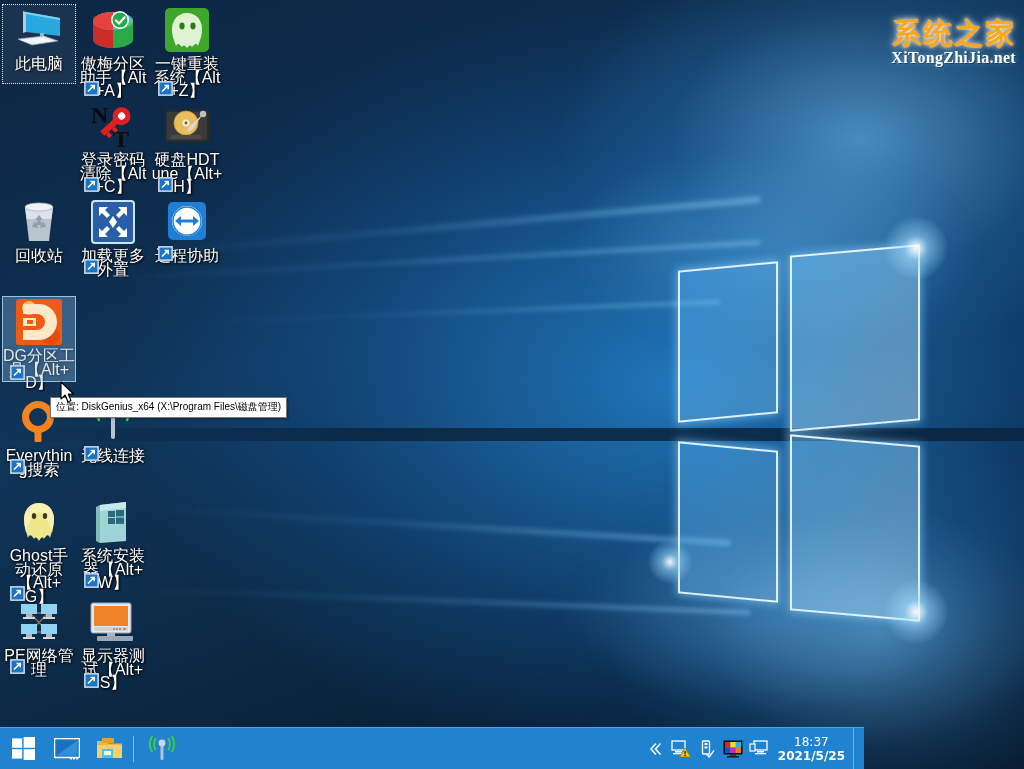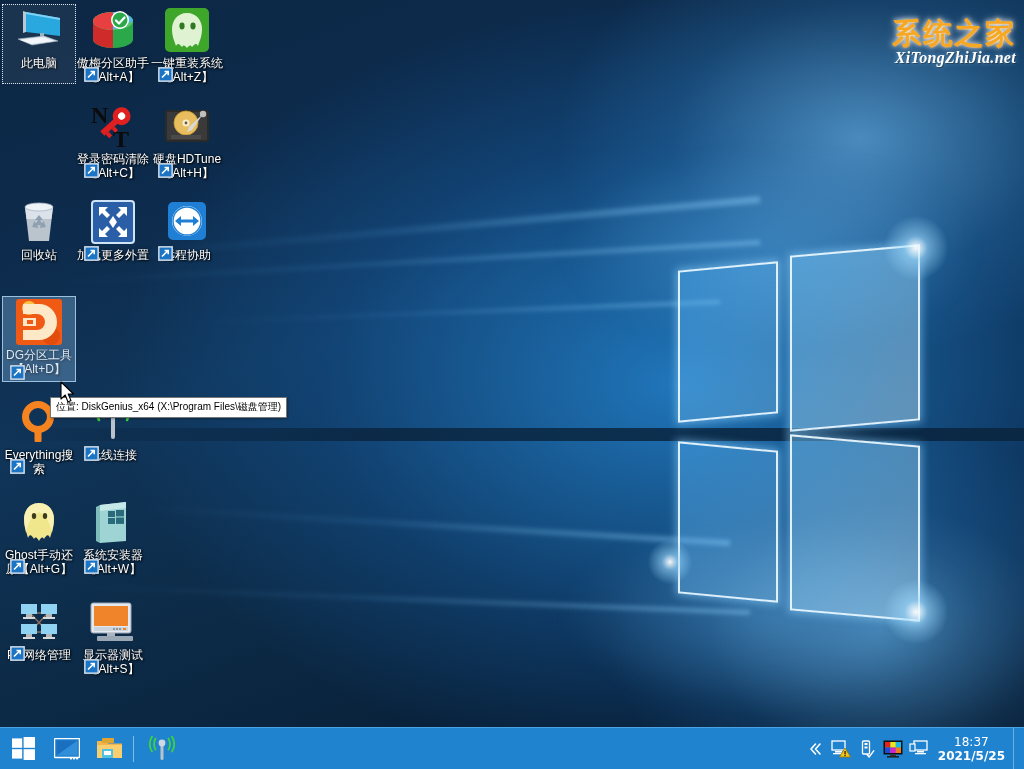--- a/index.html
+++ b/index.html
@@ -73,21 +73,21 @@
     cursor: default;
   }
   .desk-icon .glyph {
     width: 74px; height: 52px;
     position: relative;
     margin: 0 auto 1px auto;
   }
   .desk-icon .glyph svg { position: absolute; left: 50%; top: 50%; transform: translate(-50%,-50%); }
   .desk-icon .caption {
     color: #ffffff;
-    font-size: 12px;
+    font-size: 16px;
     line-height: 13.5px;
     letter-spacing: 0;
     text-shadow: 1px 1px 2px rgba(0,0,0,0.95), 0 0 3px rgba(0,0,0,0.8);
     word-break: break-all;
     padding: 0 1px;
   }
   .desk-icon.selected .caption {
     background: rgba(0,0,0,0);
   }
   .desk-icon.selected .selbox {
@@ -133,34 +133,33 @@
     color: #f7a823;
     letter-spacing: 2px;
     text-shadow:
       0 0 5px rgba(255,255,255,0.95),
       0 0 10px rgba(255,255,255,0.6),
       1px 1px 0 #b86a06;
     line-height: 31px;
   }
   #watermark .en {
     font-family: "Liberation Serif", serif;
-    font-style: italic;
     font-weight: bold;
     font-size: 16px;
     color: #ffffff;
     letter-spacing: 0.3px;
     text-shadow: 0 0 5px rgba(120,180,230,0.9), 1px 1px 1px rgba(0,0,0,0.6);
     line-height: 18px;
   }
 
   
   #taskbar {
     position: absolute;
     left: 0; bottom: 0;
-    width: 1024px; height: 41px;
+    width: 864px; height: 41px;
     background: #1f83d0;
     display: flex;
     align-items: center;
     border-top: 1px solid #4ba3e3;
   }
   #start-button {
     width: 46px; height: 41px;
     display: flex; align-items: center; justify-content: center;
     cursor: default;
   }

